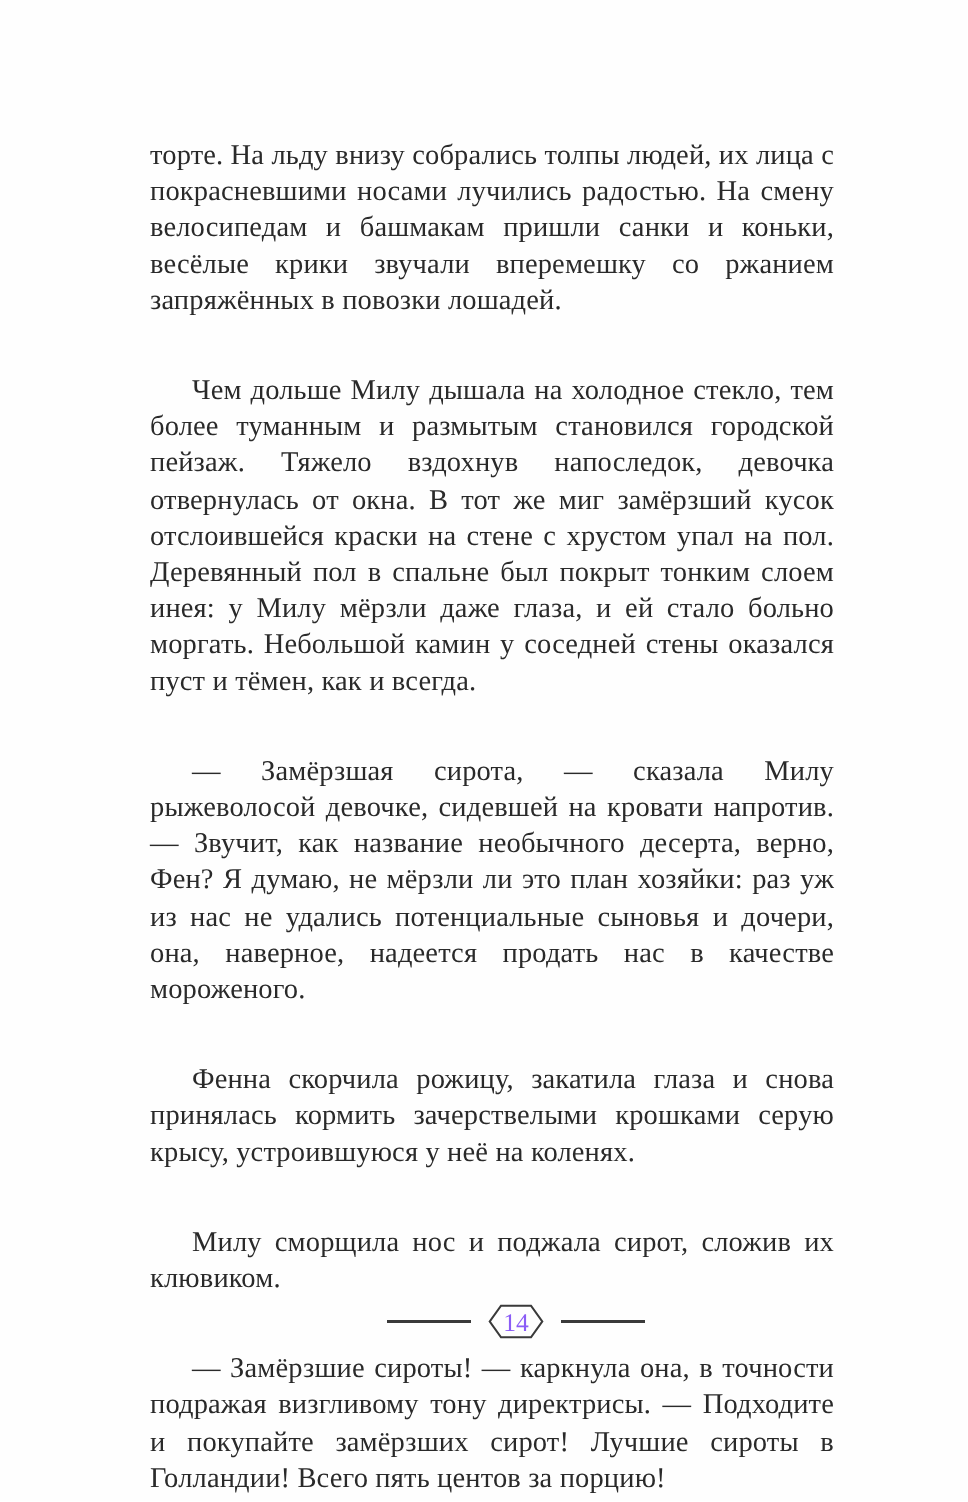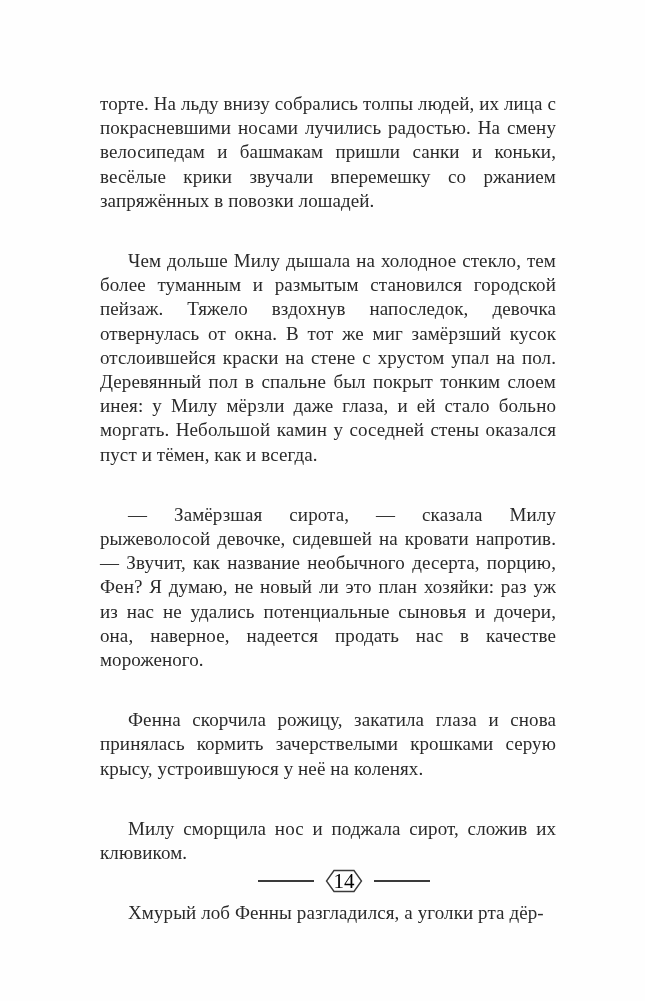--- a/index.html
+++ b/index.html
@@ -59,37 +59,38 @@
     justify-content: center;
   }
   .page-number-badge svg {
     position: absolute;
     left: 0;
     top: 0;
   }
   .page-number-text {
     position: relative;
     font-family: "Liberation Serif", "DejaVu Serif", serif;
-    font-size: 21px;
-    color: #000000;
+    font-size: 17px;
+    color: #8b5cf6;
     line-height: 1;
     padding-top: 1px;
   }
 </style>
 </head>
 <body>
 
 <div class="page">
 
   <div class="text-block" id="text-block">
       <p class="para">торте. На льду внизу собрались толпы людей, их лица с покрасневшими носами лучились радостью. На смену велосипедам и башмакам пришли санки и коньки, весёлые крики звучали вперемешку со ржанием запряжённых в повозки лошадей.</p>
       <p class="para indent">Чем дольше Милу дышала на холодное стекло, тем более туманным и размытым становился городской пейзаж. Тяжело вздохнув напоследок, девочка отвернулась от окна. В тот же миг замёрзший кусок отслоившейся краски на стене с хрустом упал на пол. Деревянный пол в спальне был покрыт тонким слоем инея: у Милу мёрзли даже глаза, и ей стало больно моргать. Небольшой камин у соседней стены оказался пуст и тёмен, как и всегда.</p>
-      <p class="para indent">— Замёрзшая сирота, — сказала Милу рыжеволосой девочке, сидевшей на кровати напротив. — Звучит, как название необычного десерта, порцию, Фен? Я думаю, не новый ли это план хозяйки: раз уж из нас не удались потенциальные сыновья и дочери, она, наверное, надеется продать нас в качестве мороженого.</p>
+      <p class="para indent">— Замёрзшая сирота, — сказала Милу рыжеволосой девочке, сидевшей на кровати напротив. — Звучит, как название необычного десерта, верно, Фен? Я думаю, не мёрзли ли это план хозяйки: раз уж из нас не удались потенциальные сыновья и дочери, она, наверное, надеется продать нас в качестве мороженого.</p>
       <p class="para indent">Фенна скорчила рожицу, закатила глаза и снова принялась кормить зачерствелыми крошками серую крысу, устроившуюся у неё на коленях.</p>
       <p class="para indent">Милу сморщила нос и поджала сирот, сложив их клювиком.</p>
+      <p class="para indent">— Замёрзшие сироты! — каркнула она, в точности подражая визгливому тону директрисы. — Подходите и покупайте замёрзших сирот! Лучшие сироты в Голландии! Всего пять центов за порцию!</p>
       <p class="para indent">Хмурый лоб Фенны разгладился, а уголки рта дёр-</p>
     </div>
 
   <div class="footer">
     <span class="rule"></span>
     <span class="page-number-badge">
       <svg width="38" height="24" viewBox="0 0 38 24">
         <polygon points="9,1.5 29,1.5 36.5,12 29,22.5 9,22.5 1.5,12" fill="none" stroke="#3a3a3a" stroke-width="1.4"></polygon>
       </svg>
       <span class="page-number-text">14</span>

